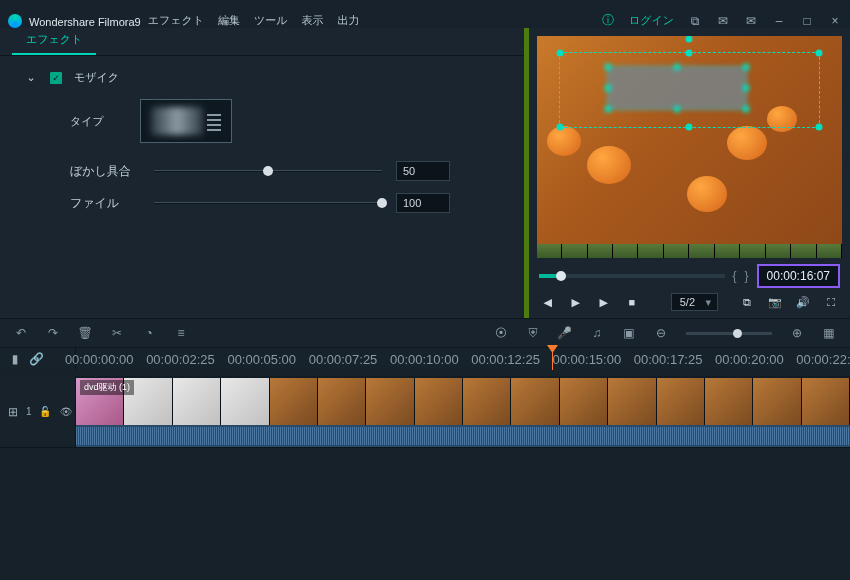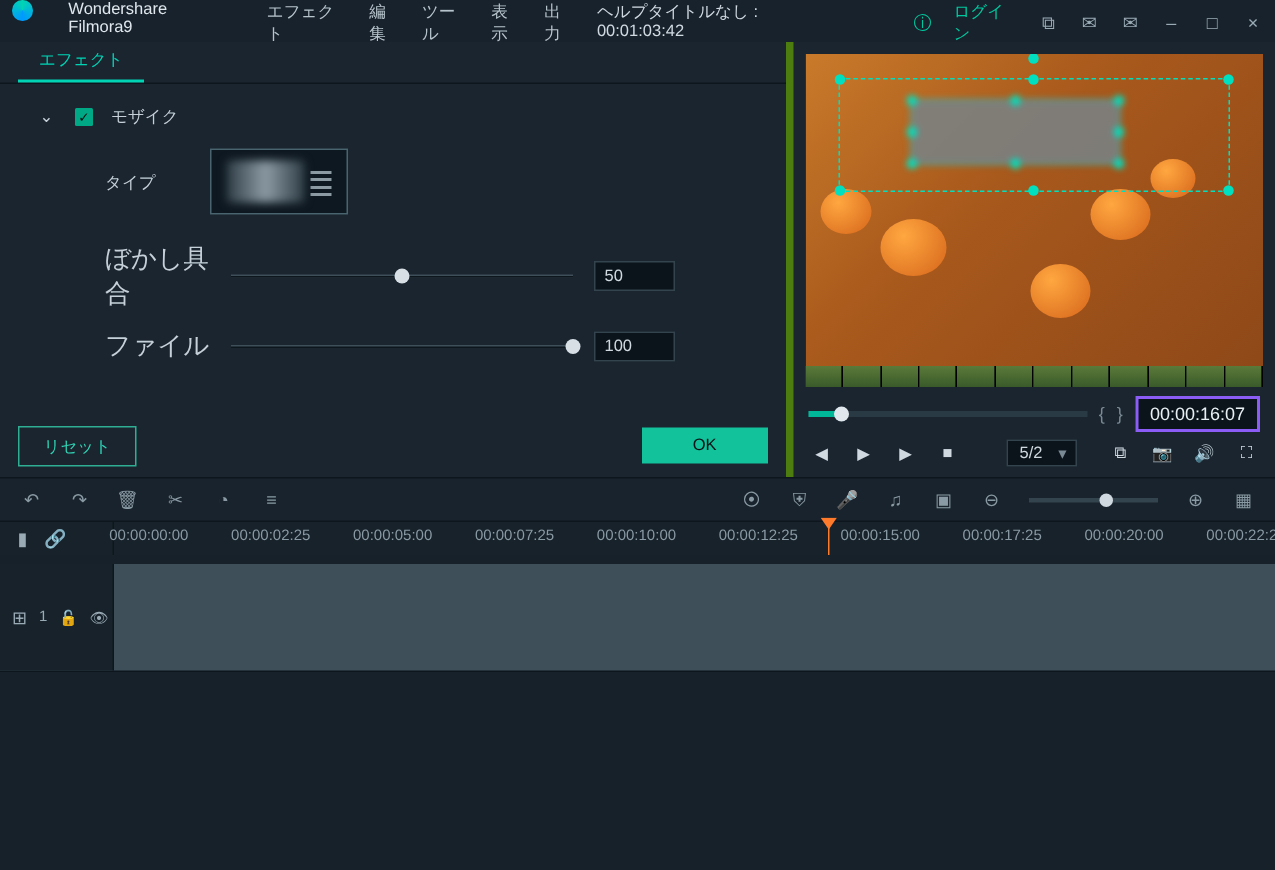--- a/index.html
+++ b/index.html
@@ -1,19 +1,19 @@
 <!DOCTYPE html>
 <html><head>
 <meta charset="utf-8">
 <style>
 *{box-sizing:border-box;margin:0;padding:0;font-family:"Meiryo","Hiragino Sans",sans-serif;user-select:none}
 body{width:850px;height:580px;background:#1a2530;color:#c5d0d8;font-size:11px;overflow:hidden}
 
 
-.titlebar{height:28px;background:#17222c;display:flex;align-items:flex-start;padding:0 8px;gap:24px}
+.titlebar{height:28px;background:#17222c;display:flex;align-items:flex-end;padding:0 8px;gap:7px}
 .logo{width:14px;height:14px;border-radius:50%;background:conic-gradient(#00d4b4,#0099ff,#00d4b4)}
 .app-title{font-size:11px;color:#e0e8ee}
 .menu{display:flex;gap:14px;font-size:11px;color:#b8c4cc}
 .menu span{cursor:pointer}
 .time-title{color:#d0d8e0}
 .tb-spacer{flex:1}
 .tb-right{display:flex;gap:14px;align-items:center}
 .login{color:#00c89e}
 .ico{width:14px;height:14px;display:inline-flex;align-items:center;justify-content:center;color:#9aabb6;cursor:pointer;font-size:12px}
 
@@ -27,21 +27,21 @@
 .tab{padding:6px 14px;color:#00d4b4;border-bottom:2px solid #00d4b4;font-size:11px}
 .eff-body{flex:1;padding:14px 24px;overflow:auto}
 .eff-row{display:flex;align-items:center;gap:12px;margin-bottom:14px}
 .chev{width:14px;text-align:center;cursor:pointer}
 .chk{width:12px;height:12px;background:#00a886;display:inline-flex;align-items:center;justify-content:center;color:#111;font-size:9px;border-radius:1px}
 .type-row{display:flex;align-items:center;gap:36px;margin:6px 0 18px 46px}
 .mosaic-preview{width:92px;height:44px;border:1px solid #4a646f;display:flex;align-items:center;justify-content:center;gap:4px;background:#0e1820;padding:4px}
 .mosaic-preview .blur{width:52px;height:28px;background:linear-gradient(90deg,#2f3d46,#8b9aa3,#2f3d46);filter:blur(3px);border-radius:2px}
 .mosaic-preview .bars{width:14px;height:20px;background:repeating-linear-gradient(0deg,#8b9aa3 0 2px,transparent 2px 5px)}
 .slider-row{display:flex;align-items:center;gap:14px;margin:0 0 12px 46px}
-.sl-label{width:70px;font-size:17px}
+.sl-label{width:70px;font-size:12px}
 .slider{position:relative;width:228px;height:14px}
 .track{position:absolute;top:6px;left:0;right:0;height:2px;background:#3e4f5a}
 .thumb{position:absolute;top:2px;width:10px;height:10px;border-radius:50%;background:#d8e0e6;transform:translateX(-50%)}
 .val-box{width:54px;height:20px;background:#0c141b;border:1px solid #34444f;color:#d0d8e0;text-align:left;padding:2px 6px;font-size:11px}
 .eff-footer{height:42px;display:flex;align-items:center;justify-content:space-between;padding:0 12px}
 .btn-reset{border:1px solid #2fae94;color:#2fd4b4;background:transparent;padding:5px 16px;font-size:11px;cursor:pointer}
 .btn-ok{background:#12c29a;color:#0a1418;border:none;padding:6px 34px;font-size:11px;cursor:pointer}
 
 
 .preview-box{flex:1;margin:8px;background:#000;position:relative;overflow:hidden}
@@ -68,21 +68,21 @@
 
 .tl-toolbar{height:30px;background:#18232d;border-top:1px solid #0e161d;border-bottom:1px solid #0e161d;display:flex;align-items:center;gap:18px;padding:0 14px}
 .tl-toolbar .ico{color:#8a9aa4}
 .tl-tool-spacer{flex:1}
 .zoom-slider{width:86px;height:3px;background:#34444f;position:relative}
 .zoom-slider .zt{position:absolute;top:-3px;left:55%;width:9px;height:9px;border-radius:50%;background:#d0d8e0}
 
 
 .ruler-wrap{height:22px;display:flex;background:#17222b}
 .track-head{width:76px;height:100%;display:flex;align-items:center;gap:8px;padding:0 8px;background:#17222b;border-right:1px solid #0e161d}
-.ruler{flex:1;position:relative;display:flex;align-items:center;font-size:10px;color:#8a9aa4}
+.ruler{flex:1;position:relative;display:flex;align-items:center;font-size:13px;color:#8a9aa4}
 .rl{position:absolute;top:4px;transform:translateX(-50%)}
 .playhead{position:absolute;top:0;bottom:-210px;width:1px;background:#ff7a2a;left:61.5%}
 .playhead::before{content:"";position:absolute;top:-3px;left:-5px;width:11px;height:8px;background:#ff7a2a;clip-path:polygon(0 0,100% 0,50% 100%)}
 
 
 .timeline{position:relative;height:210px;background:#16212a;overflow:hidden}
 .track{display:flex;border-bottom:1px solid #0e161d}
 .track .track-head{font-size:10px;color:#9aabb6}
 .track-body{flex:1;position:relative;background:#121c24}
 .tk-spacer{height:52px}
@@ -103,21 +103,20 @@
 
 <div class="titlebar">
   <span class="logo"></span>
   <span class="app-title">Wondershare Filmora9</span>
   <div class="menu">
     <span>エフェクト</span>
     <span>編集</span>
     <span>ツール</span>
     <span>表示</span>
     <span>出力</span>
-    <span class="time-title"><span>ヘルプタイトルなし :</span> <span>00:01:03:42</span></span>
   </div>
   <div class="tb-spacer"></div>
   <div class="tb-right">
     <span class="ico" style="color:#00c89e">ⓘ</span>
     <span class="login">ログイン</span>
     <span class="ico">⧉</span>
     <span class="ico">✉</span>
     <span class="ico">✉</span>
     <span class="ico">–</span>
     <span class="ico">□</span>
@@ -153,24 +152,20 @@
         <input class="val-box" value="50" style="">
       </div>
       <div class="slider-row">
         <span class="sl-label">ファイル</span>
         <div class="slider">
           <div class="track"></div>
             <div class="thumb" style="left:100%"></div>
         </div>
         <input class="val-box" value="100" style="">
       </div>
-    </div>
-    <div class="eff-footer">
-      <button class="btn-reset">リセット</button>
-      <button class="btn-ok">OK</button>
     </div>
   </div>
 
   <div class="preview-panel">
     <div class="preview-box">
       <div class="preview-img">
         <div class="pumpkin" style="left:10px;top:90px;width:34px;height:30px"></div>
         <div class="pumpkin" style="left:50px;top:110px;width:44px;height:38px"></div>
         <div class="pumpkin" style="left:190px;top:90px;width:40px;height:34px"></div>
         <div class="pumpkin" style="left:230px;top:70px;width:30px;height:26px"></div>
@@ -308,15 +303,37 @@
       <div class="track-body"></div>
   </div>
 
   <div class="track" style="height:72px">
     <div class="track-head">
       <span class="ico">⊞</span>
       <span>1</span>
       <span class="lock-ico">🔓</span>
       <span class="eye-ico">👁</span>
     </div>
+    <div class="track-body">
+      <div class="video-clip" style="left:0;width:100%;height:48px">
+        <div class="th a"></div>
+          <div class="th b"></div>
+          <div class="th b"></div>
+          <div class="th b"></div>
+        <div class="th"></div>
+          <div class="th"></div>
+          <div class="th"></div>
+          <div class="th"></div>
+        <div class="th"></div>
+          <div class="th"></div>
+          <div class="th"></div>
+          <div class="th"></div>
+        <div class="th"></div>
+          <div class="th"></div>
+          <div class="th"></div>
+          <div class="th"></div>
+        <span class="clip-label">dvd驱动 (1)</span>
+      </div>
+      <div class="audio-wave"></div>
+    </div>
   </div>
 
 </div>
 
 </body></html>

